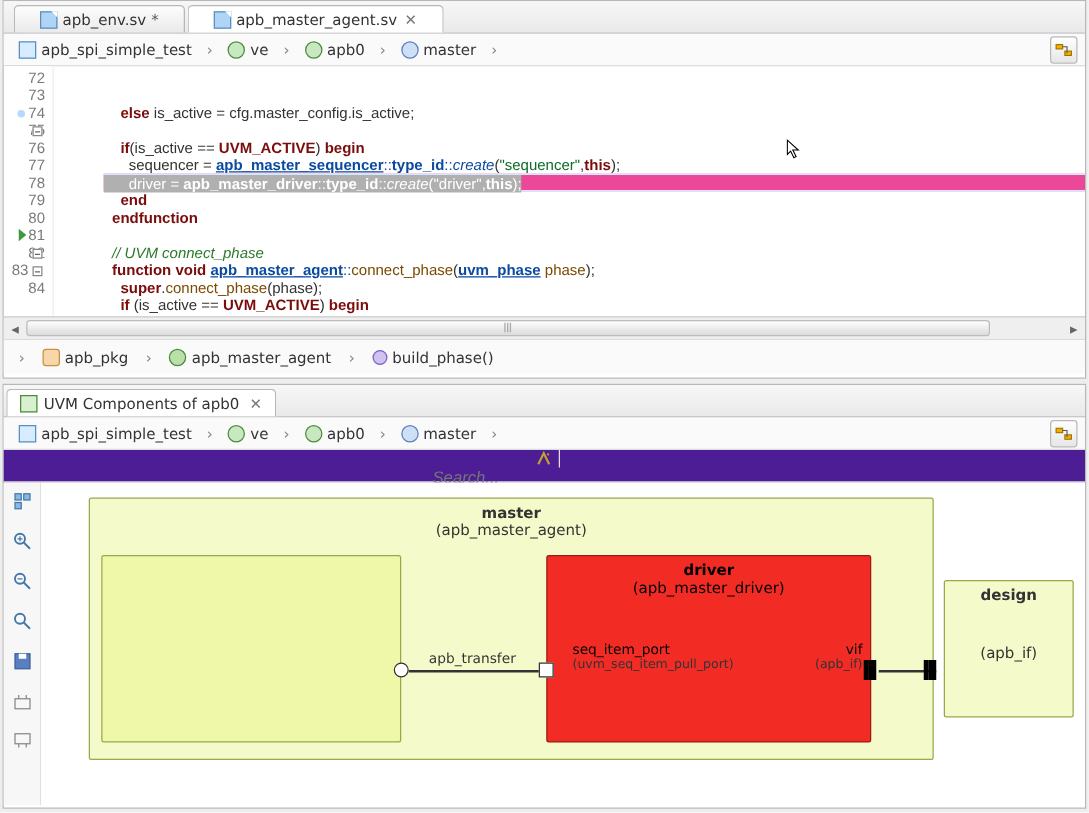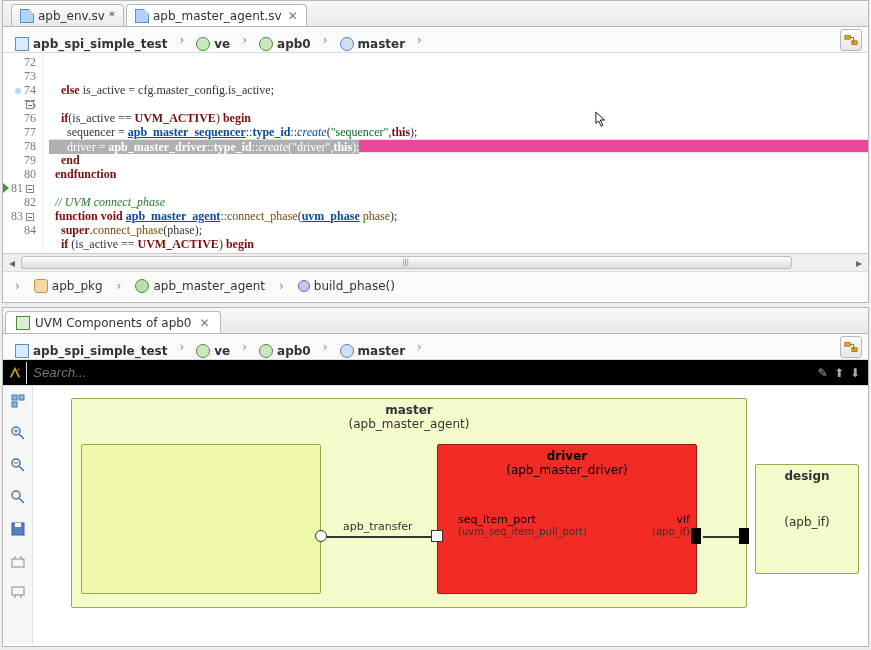--- a/index.html
+++ b/index.html
@@ -24,21 +24,21 @@
     height: 26px;
     display: flex;
     align-items: flex-end;
     border-bottom: 1px solid #b8b8b8;
     background: linear-gradient(#f7f7f7,#e9e9e9);
     padding-left: 8px;
   }
   .tab {
     display: flex; align-items: center;
     height: 22px;
-    padding: 0 8px;
+    padding: 0 20px;
     border: 1px solid #b8b8b8;
     border-bottom: none;
     border-radius: 4px 4px 0 0;
     background: linear-gradient(#fdfdfd,#eaeaea);
     margin-right: 2px;
     cursor: pointer;
   }
   .tab.active { background: #fff; }
   .tab .file-icon {
     width: 14px; height: 14px;
@@ -57,22 +57,22 @@
   }
   .tab .dirty { margin-left:4px; color:#555;}
   .breadcrumb {
     height: 26px;
     display: flex; align-items: center;
     border-bottom: 1px solid #dcdcdc;
     padding: 0 6px;
     background: #fafafa;
   }
   .bc-item {
-    display:flex; align-items:flex-start; height:100%;
-    padding: 10px 6px; cursor:pointer;font-weight:bold;
+    display:flex; align-items:center; height:100%;
+    padding: 10px 6px; cursor:pointer;
   }
   .bc-sep { color:#888; padding:0 6px; }
   .bc-icon {
     width:14px;height:14px;margin-right:4px;
     display:inline-block;
   }
   .ic-file { background:#d7ecff;border:1px solid #5a8fc0; }
   .ic-block { background:#c9e8c1;border:1px solid #4a8c3a;border-radius:50%; }
   .ic-block-blue { background:#cfe0f5;border:1px solid #5a7fc0;border-radius:50%; }
   .corner-btn {
@@ -80,22 +80,23 @@
     border:1px solid #b8b8b8;border-radius:3px;
     background:linear-gradient(#fff,#e6e6e6);
     display:flex;align-items:center;justify-content:center;
     cursor:pointer;
     margin-left:auto;
   }
   .corner-btn svg{width:14px;height:14px;}
   
   .code-area {
     display:flex; height:200px; overflow:hidden;
-    font-family:Liberation Serif, serif;
+    font-family:Liberation Sans, sans-serif;
     font-size:12px;
+    gap:34px;
   }
   .gutter {
     width:40px; background:#fff; border-right:1px solid #eee;
     color:#7a7a7a; text-align:right; padding-right:6px;
     line-height:14px; padding-top:2px;
     user-select:none;
   }
   .gutter .gnum{height:14px;}
   .gutter .mark-blue{background:#b6d8ff;width:6px;height:6px;display:inline-block;border-radius:50%;margin-right:3px;}
   .gutter .mark-tri{display:inline-block;width:0;height:0;border-top:5px solid transparent;border-bottom:5px solid transparent;border-left:6px solid #3c9a3c;margin-right:2px;position:relative;top:1px;}
@@ -140,21 +141,21 @@
   .ob-pkg{background:#f7d7a8;border:1px solid #c79040;}
   .ob-cls{background:#b8e0a8;border:1px solid #4a8c3a;border-radius:50%;}
   .ob-fn{width:12px;height:12px;background:#d0c2ee;border:1px solid #7a5fc0;border-radius:50%;}
 
   
   .diagram-pane{height:340px;margin:4px 2px 2px;}
   .dtabbar{height:26px;display:flex;align-items:flex-end;border-bottom:1px solid #b8b8b8;background:linear-gradient(#f7f7f7,#e9e9e9);padding-left:2px;}
   .dtab{display:flex;align-items:center;height:22px;padding:0 10px;border:1px solid #b8b8b8;border-bottom:none;border-radius:4px 4px 0 0;background:#fff;cursor:pointer;}
   .dtab .close{margin-left:8px;color:#777;font-weight:bold;}
   .dtab .ic{width:14px;height:14px;margin-right:5px;display:inline-block;background:#d8efd0;border:1px solid #4a8c3a;}
-  .search-row{display:flex;align-items:center;height:26px;border-bottom:1px solid #dcdcdc;background:#000000;}
+  .search-row{display:flex;align-items:center;height:26px;border-bottom:1px solid #dcdcdc;background:#4c1d95;flex-direction:column;}
   .s-btn{width:24px;height:22px;display:flex;align-items:center;justify-content:center;cursor:pointer;border-right:1px solid #e0e0e0;}
   .s-input{flex:1;height:20px;border:none;padding:0 6px;font-style:italic;color:#999;outline:none;background:transparent;}
   .s-nav{display:flex;gap:6px;padding:0 8px;}
   .s-nav span{color:#aaa;cursor:pointer;}
   .dp-body{display:flex;height:258px;}
   .toolbar-v{width:30px;background:#f7f7f7;border-right:1px solid #e0e0e0;display:flex;flex-direction:column;align-items:center;padding-top:6px;gap:14px;}
   .tv-ic{width:18px;height:18px;cursor:pointer;display:flex;align-items:center;justify-content:center;}
   .canvas{flex:1;background:#fff;position:relative;}
   .blk{position:absolute;border:1px solid #888;border-radius:2px;font-size:12px;}
   .blk .title{font-weight:bold;text-align:center;padding-top:4px;}

